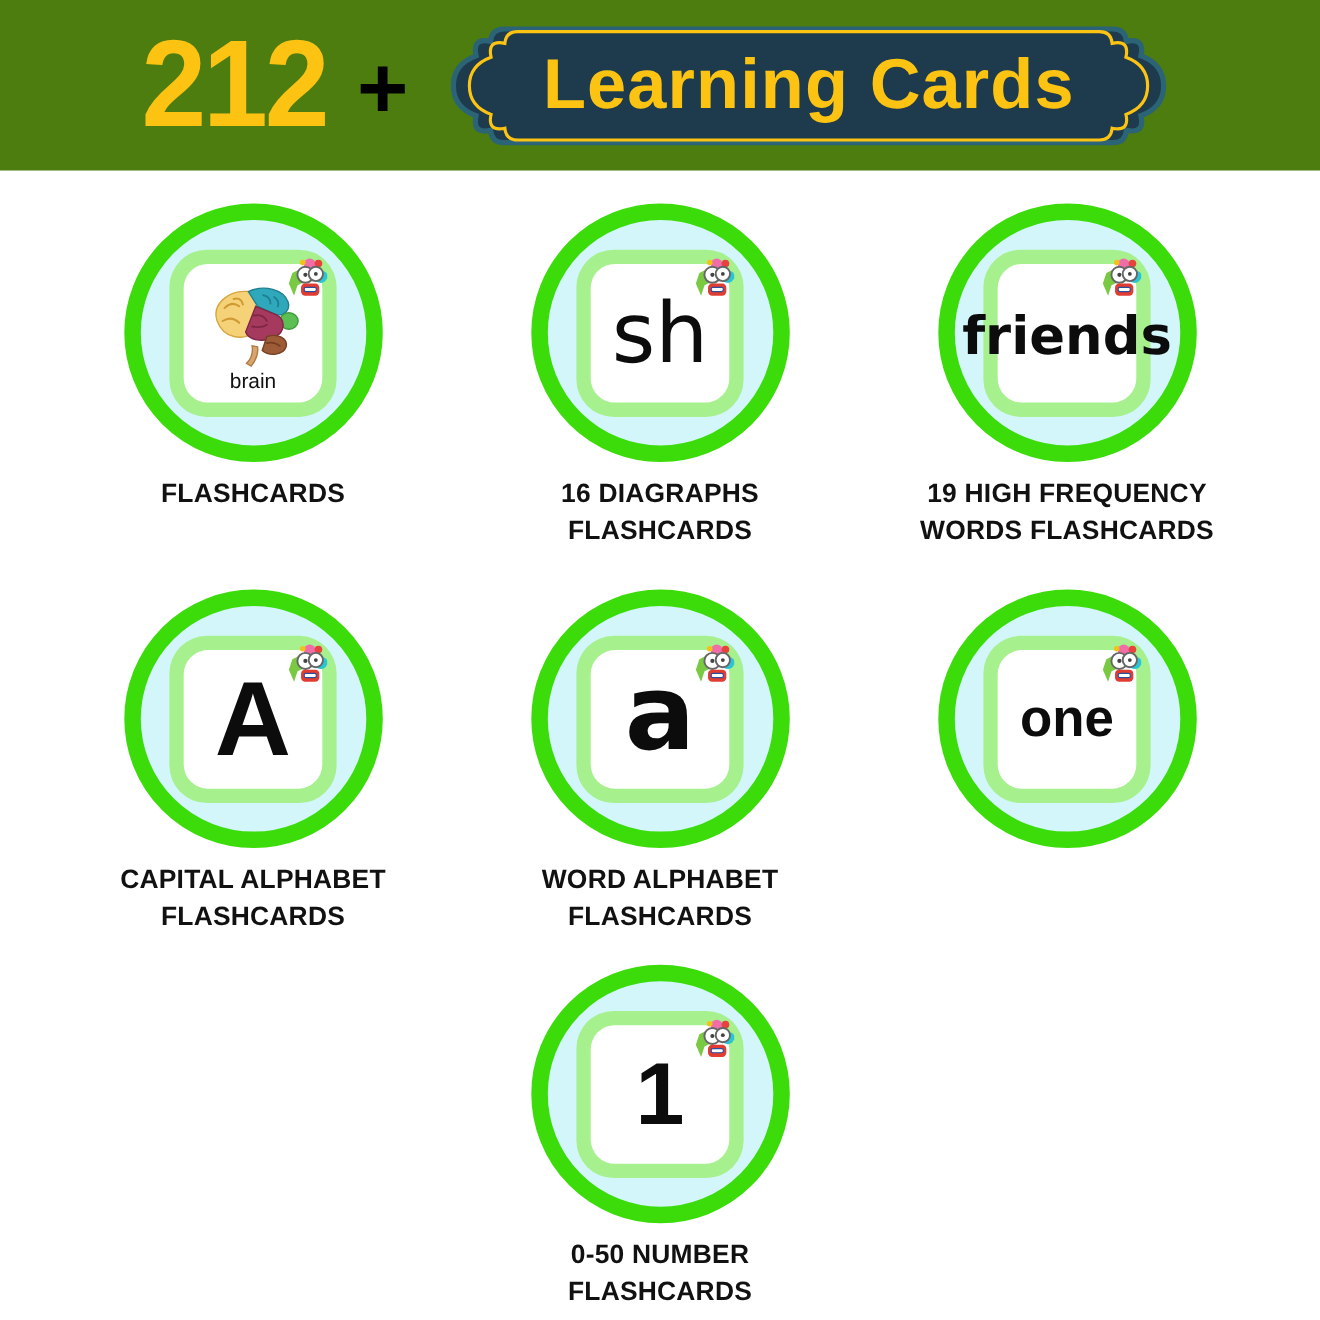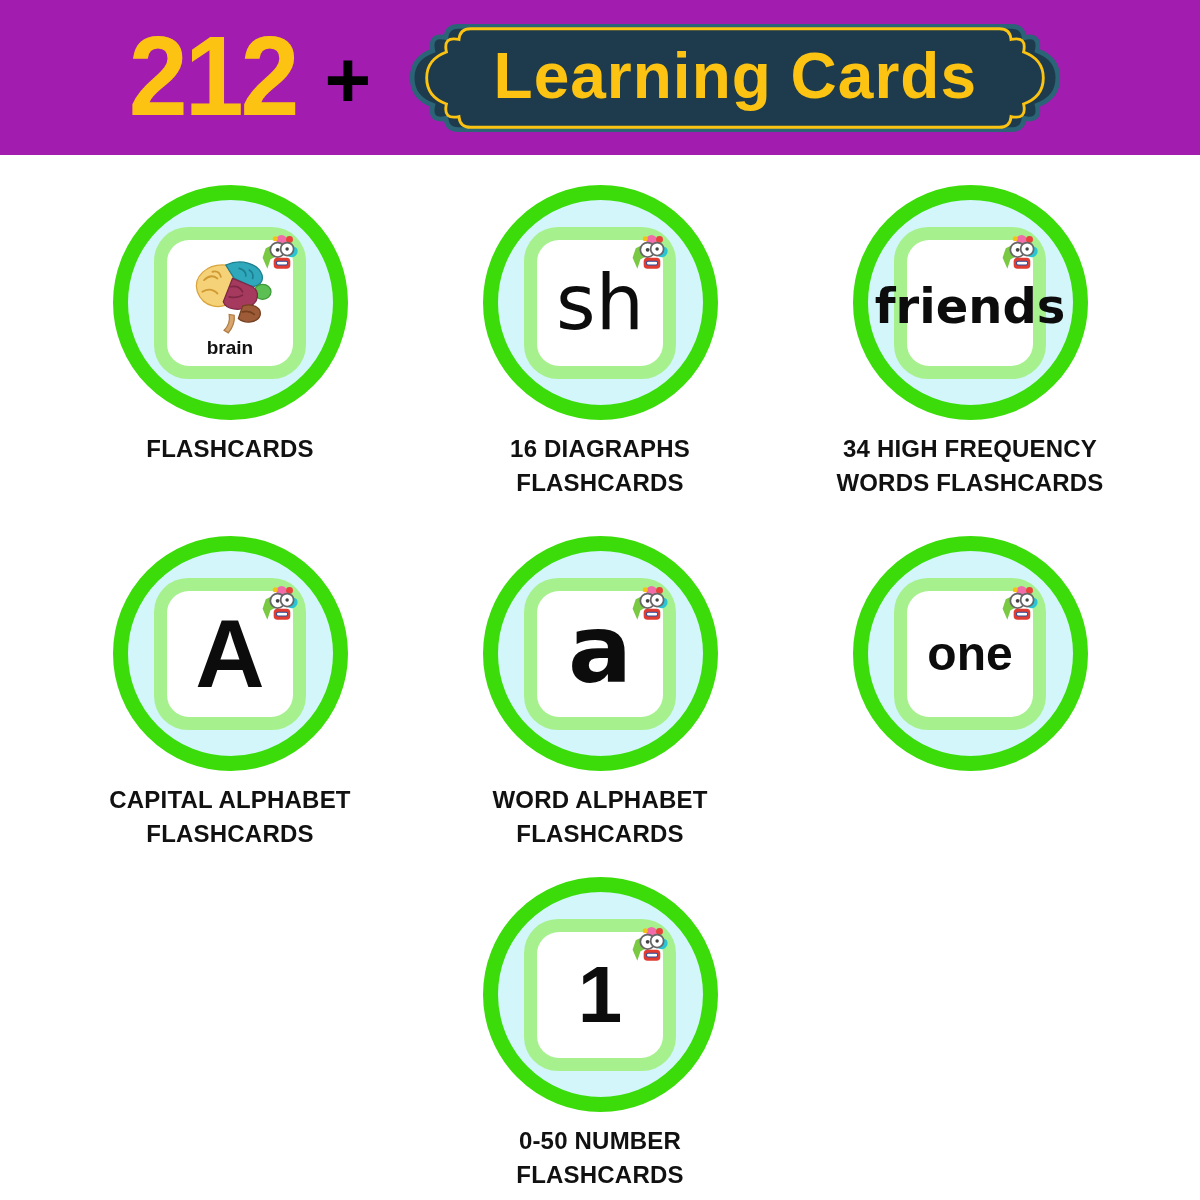--- a/index.html
+++ b/index.html
@@ -2,21 +2,21 @@
 <html><head>
 <meta charset="utf-8">
 <style>
   html,body{margin:0;padding:0;}
   body{
     width:1200px;height:1200px;overflow:hidden;background:#ffffff;
     font-family:"Liberation Sans",sans-serif;position:relative;
   }
   
   .banner{
-    height:155px;background:#a21caf;display:flex;align-items:center;
+    height:155px;background:#4d7c0f;display:flex;align-items:center;
     justify-content:center;gap:28px;
   }
   .count{
     color:#fcc313;font-size:106px;font-weight:800;line-height:1;
     letter-spacing:-3px;transform:scaleY(1.06);margin-top:-4px;
   }
   .plus{
     color:#000;font-size:80px;font-weight:900;line-height:1;margin-top:4px;
   }
   .badge{position:relative;width:672px;height:122px;flex:0 0 auto;}
@@ -46,21 +46,21 @@
   }
   .logo{position:absolute;top:-6px;right:-6px;width:38px;height:38px;}
   .face-text{color:#0c0c0c;line-height:1;}
   .face-sh{font-size:76px;font-weight:400;font-family:"DejaVu Sans",sans-serif;}
   .face-word{font-size:48px;font-weight:600;font-family:"DejaVu Sans",sans-serif;margin-top:6px;}
   .face-cap{font-size:96px;font-weight:800;}
   .face-low{font-size:95px;font-weight:700;font-family:"DejaVu Sans",sans-serif;margin-top:-8px;}
   .face-one{font-size:48px;font-weight:800;font-family:Liberation Sans, sans-serif;}
   .face-num{font-size:80px;font-weight:600;}
   .brain-wrap{display:flex;flex-direction:column;align-items:center;margin-top:8px;}
-  .brain-word{font-size:19px;font-weight:700;color:#111;margin-top:0px;}
+  .brain-word{font-size:19px;font-weight:400;color:#111;margin-top:0px;}
   .card-label{
     margin-top:12px;text-align:center;font-weight:700;font-size:24px;
     line-height:34px;color:#111;letter-spacing:0.2px;
   }
   .card-label span{display:block;}
 </style>
 </head>
 <body>
 
 <div class="banner">
@@ -157,21 +157,21 @@
           <span class="logo">
             <svg viewBox="0 0 24 24" width="38" height="38">
                 <use href="#mascot"></use>
               </svg>
           </span>
           <span class="face-text face-word">friends</span>
         </div>
       </div>
     </div>
     <div class="card-label">
-      <span>34 HIGH FREQUENCY</span>
+      <span>19 HIGH FREQUENCY</span>
       <span>WORDS FLASHCARDS</span>
     </div>
   </div>
 
 </div>
 
 <div class="grid-row row-2">
 
   <div class="col">
     <div class="ring">

